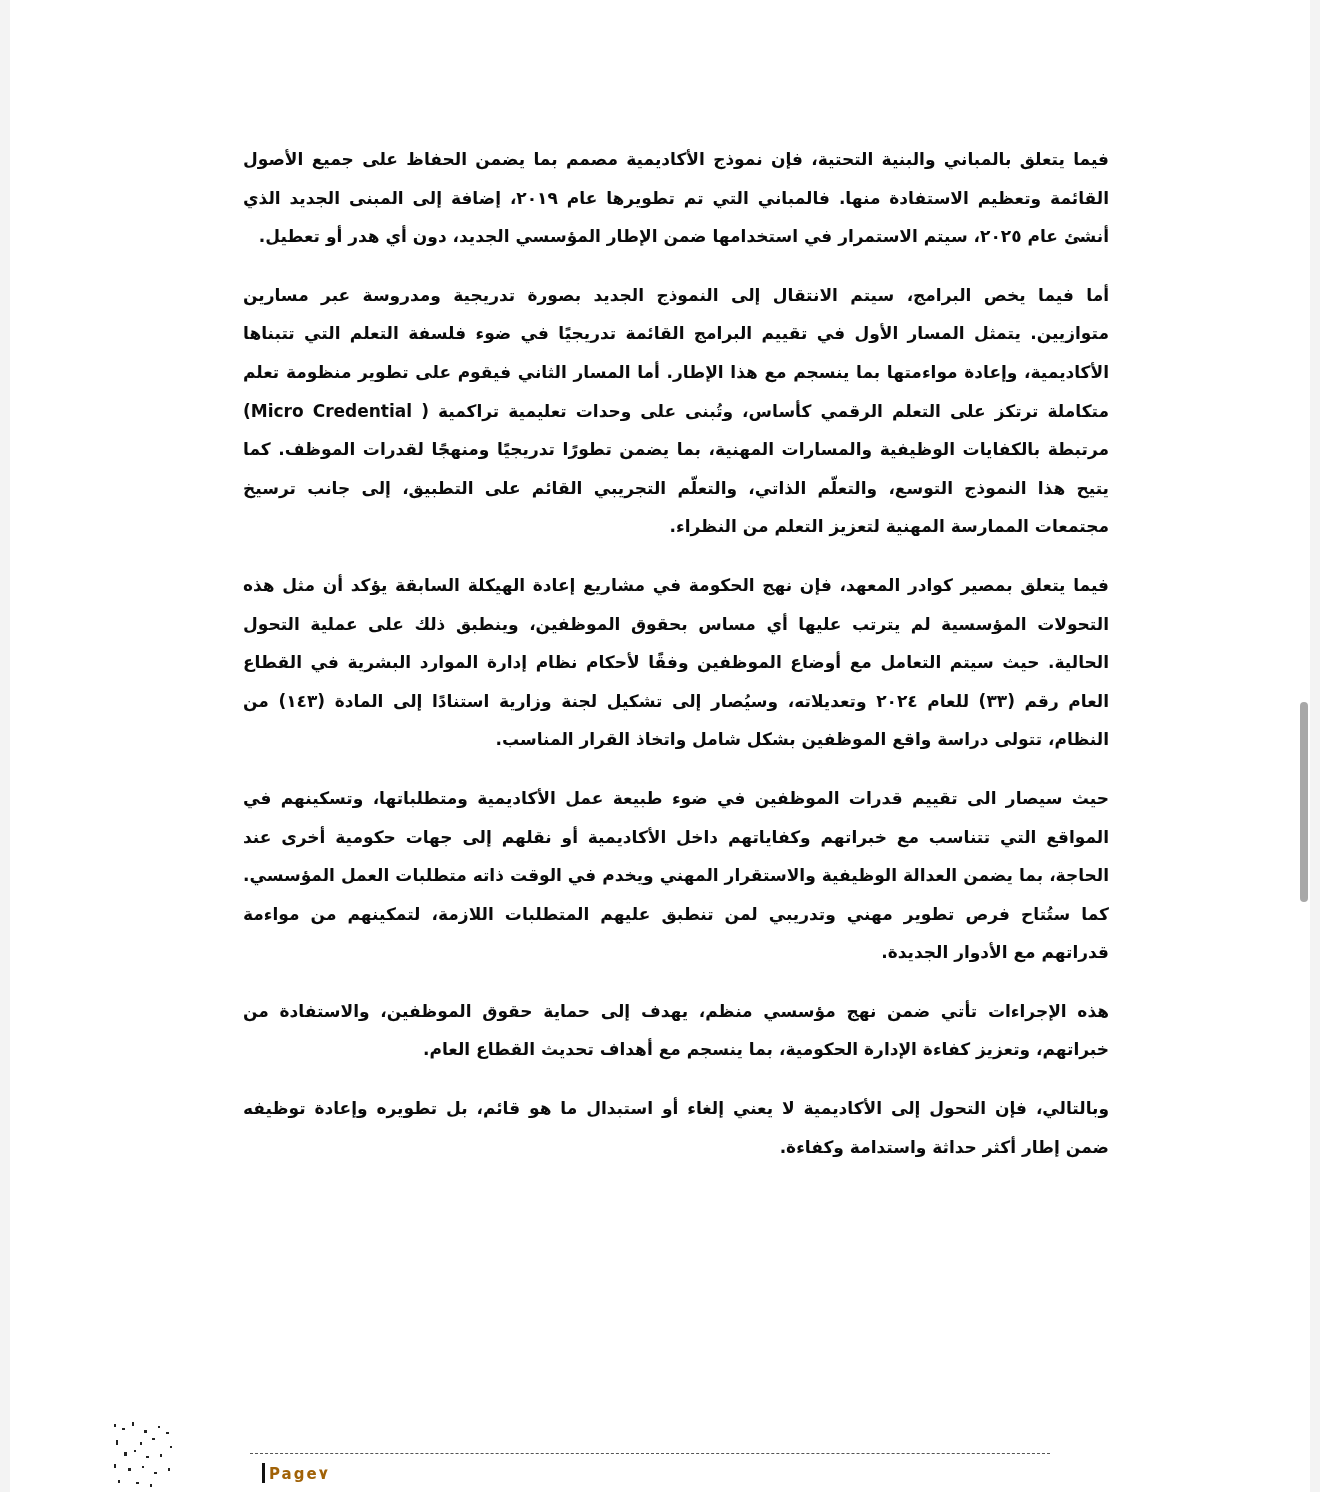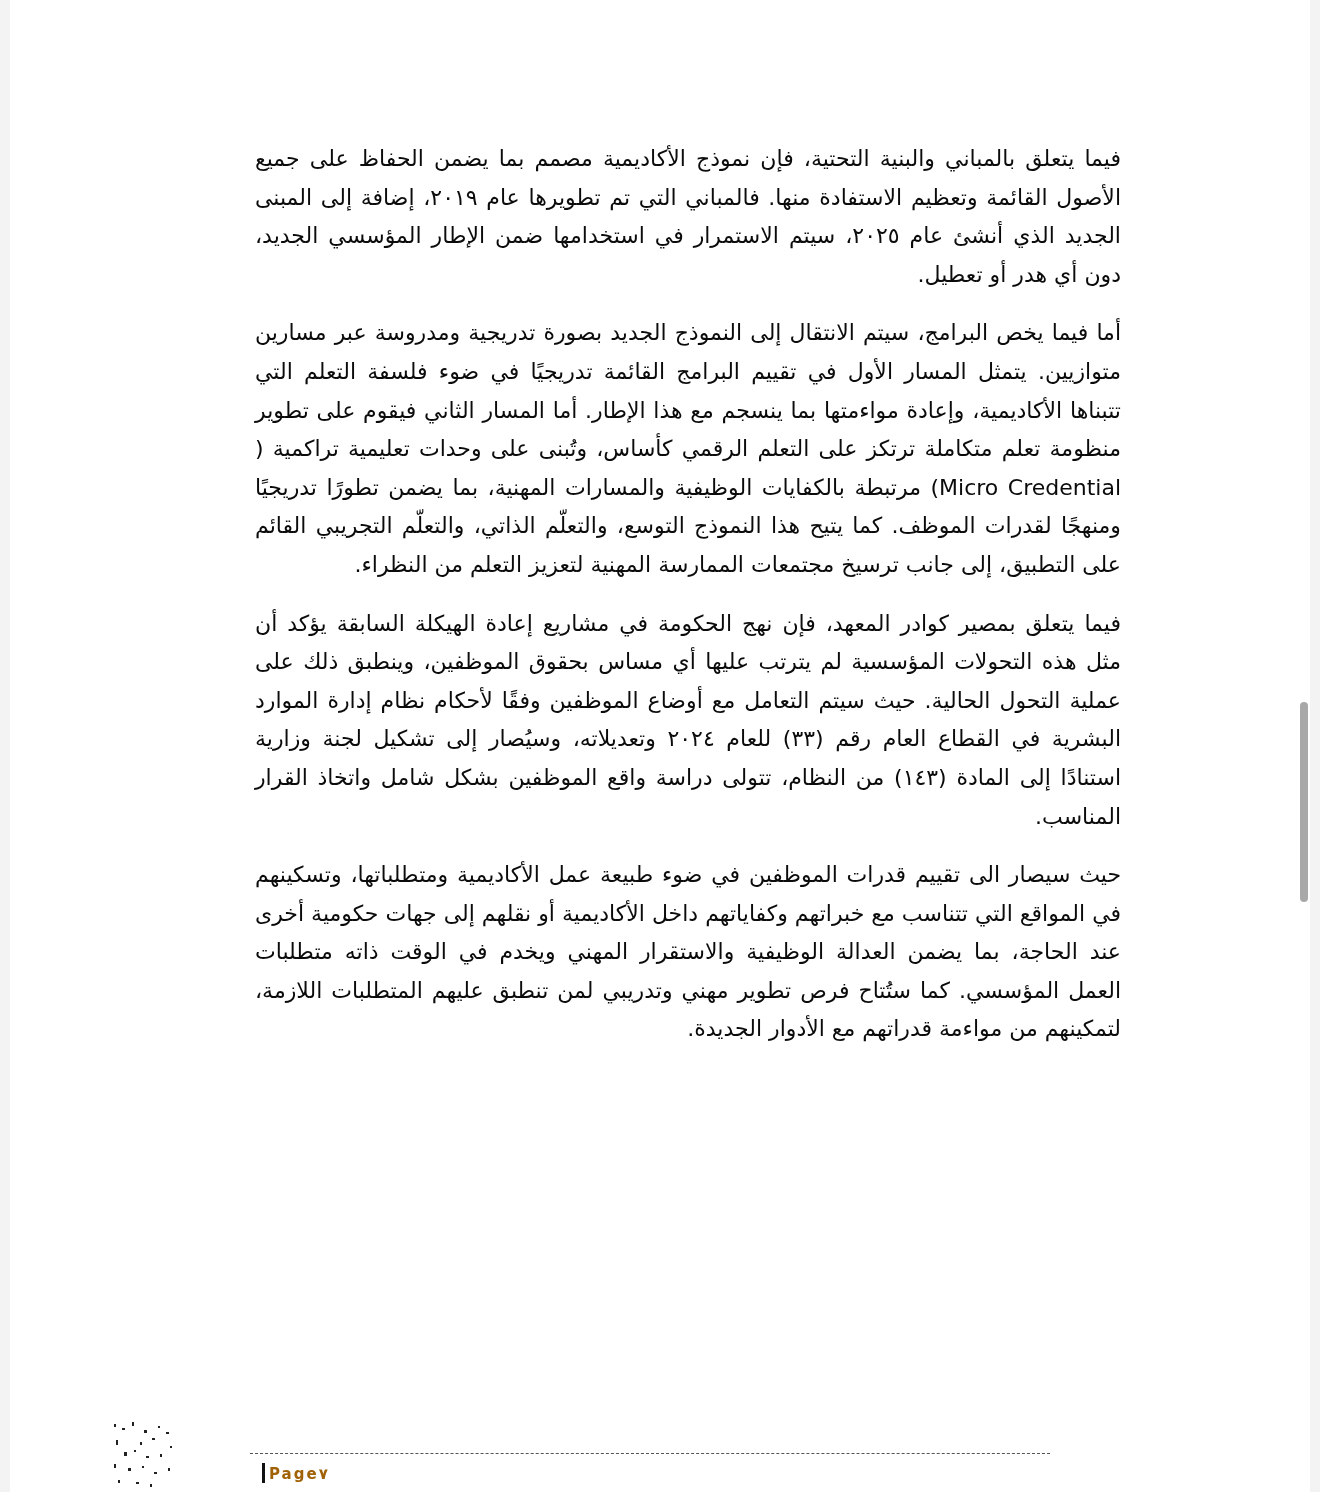--- a/index.html
+++ b/index.html
@@ -9,25 +9,24 @@
       position:relative;
     }
     .page {
       position:absolute; left:10px; top:0; width:1300px; height:1492px;
       background:#ffffff;
     }
     .content {
       position:absolute; left:233px; top:140px; width:866px;
       direction:rtl; text-align:justify; text-align-last:right;
       font-family:"DejaVu Sans", sans-serif;
-      font-weight:normal;
-      font-size:22px;
+      font-weight:bold;
+      font-size:17px;
       line-height:38.6px;
       color:#0b0b0b;
-      margin-left:12px;
     }
     .para { margin:0 0 20px 0; }
     .para p { margin:0; }
     .footer-line {
       position:absolute; left:240px; top:1453px; width:800px; height:0;
       border-top:1.5px dashed #555;
     }
     .footer-page {
       position:absolute; left:252px; top:1463px;
       font-family:"DejaVu Sans", sans-serif;
@@ -60,20 +59,26 @@
     </div>
     <div class="para">
       <p>أما فيما يخص البرامج، سيتم الانتقال إلى النموذج الجديد بصورة تدريجية ومدروسة عبر مسارين متوازيين. يتمثل المسار الأول في تقييم البرامج القائمة تدريجيًا في ضوء فلسفة التعلم التي تتبناها الأكاديمية، وإعادة مواءمتها بما ينسجم مع هذا الإطار. أما المسار الثاني فيقوم على تطوير منظومة تعلم متكاملة ترتكز على التعلم الرقمي كأساس، وتُبنى على وحدات تعليمية تراكمية ( Micro Credential) مرتبطة بالكفايات الوظيفية والمسارات المهنية، بما يضمن تطورًا تدريجيًا ومنهجًا لقدرات الموظف. كما يتيح هذا النموذج التوسع، والتعلّم الذاتي، والتعلّم التجريبي القائم على التطبيق، إلى جانب ترسيخ مجتمعات الممارسة المهنية لتعزيز التعلم من النظراء.</p>
     </div>
     <div class="para">
       <p>فيما يتعلق بمصير كوادر المعهد، فإن نهج الحكومة في مشاريع إعادة الهيكلة السابقة يؤكد أن مثل هذه التحولات المؤسسية لم يترتب عليها أي مساس بحقوق الموظفين، وينطبق ذلك على عملية التحول الحالية. حيث سيتم التعامل مع أوضاع الموظفين وفقًا لأحكام نظام إدارة الموارد البشرية في القطاع العام رقم (٣٣) للعام ٢٠٢٤ وتعديلاته، وسيُصار إلى تشكيل لجنة وزارية استنادًا إلى المادة (١٤٣) من النظام، تتولى دراسة واقع الموظفين بشكل شامل واتخاذ القرار المناسب.</p>
     </div>
     <div class="para">
       <p>حيث سيصار الى تقييم قدرات الموظفين في ضوء طبيعة عمل الأكاديمية ومتطلباتها، وتسكينهم في المواقع التي تتناسب مع خبراتهم وكفاياتهم داخل الأكاديمية أو نقلهم إلى جهات حكومية أخرى عند الحاجة، بما يضمن العدالة الوظيفية والاستقرار المهني ويخدم في الوقت ذاته متطلبات العمل المؤسسي. كما ستُتاح فرص تطوير مهني وتدريبي لمن تنطبق عليهم المتطلبات اللازمة، لتمكينهم من مواءمة قدراتهم مع الأدوار الجديدة.</p>
     </div>
+    <div class="para">
+      <p>هذه الإجراءات تأتي ضمن نهج مؤسسي منظم، يهدف إلى حماية حقوق الموظفين، والاستفادة من خبراتهم، وتعزيز كفاءة الإدارة الحكومية، بما ينسجم مع أهداف تحديث القطاع العام.</p>
+    </div>
+    <div class="para">
+      <p>وبالتالي، فإن التحول إلى الأكاديمية لا يعني إلغاء أو استبدال ما هو قائم، بل تطويره وإعادة توظيفه ضمن إطار أكثر حداثة واستدامة وكفاءة.</p>
+    </div>
   </div>
 
   <svg class="speckles" viewBox="0 0 90 74">
     <g fill="#222">
       <rect x="4" y="6" width="2" height="3"></rect>
         <rect x="12" y="10" width="3" height="2"></rect>
       <rect x="22" y="4" width="2" height="4"></rect>
         <rect x="34" y="12" width="3" height="3"></rect>
       <rect x="48" y="8" width="2" height="2"></rect>
         <rect x="56" y="14" width="3" height="2"></rect>

